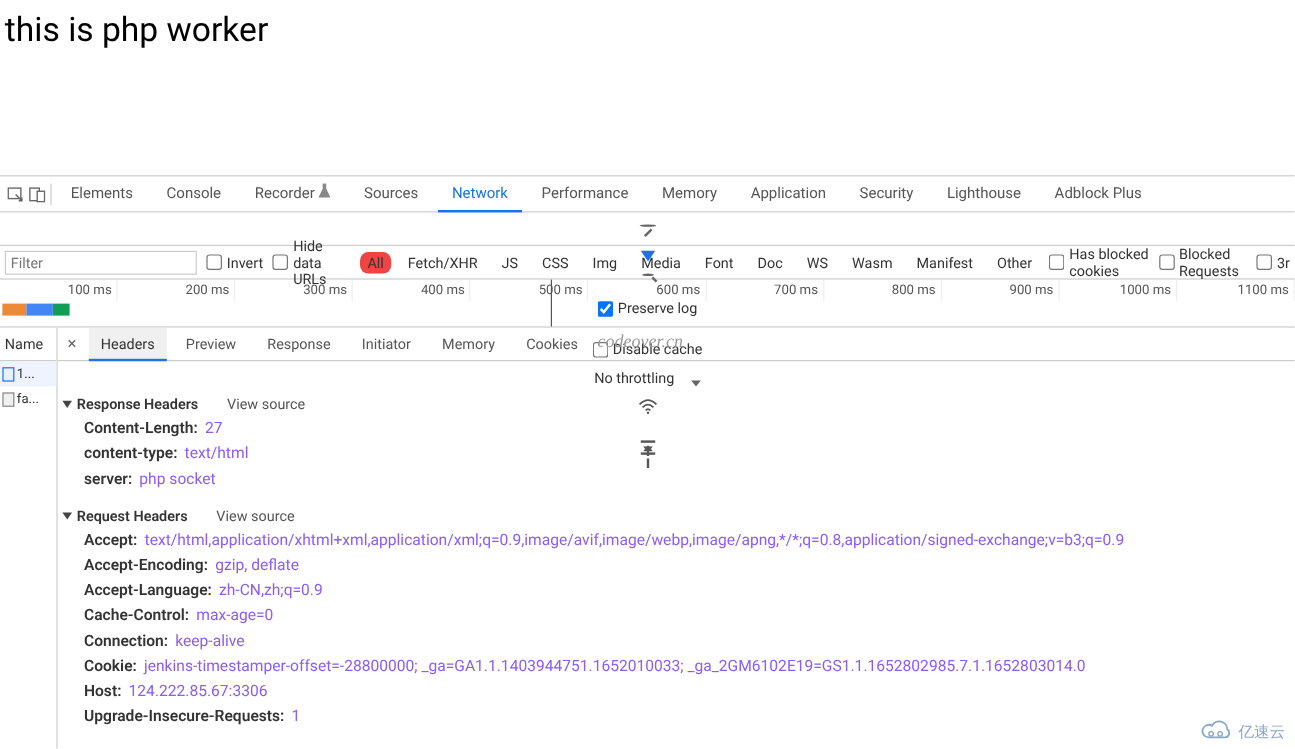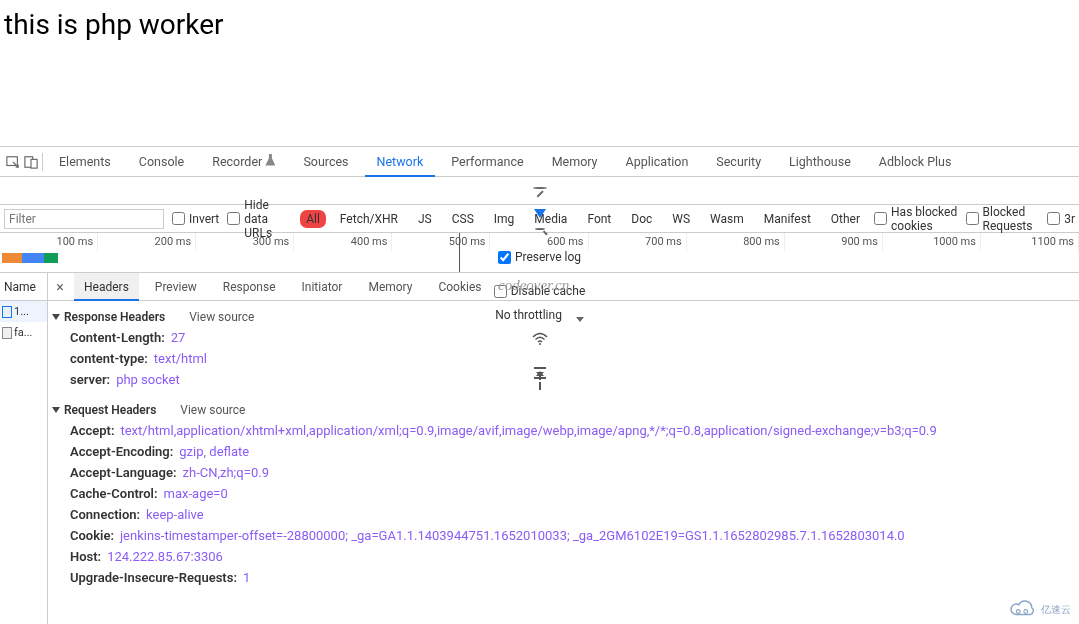--- a/index.html
+++ b/index.html
@@ -49,28 +49,28 @@
 .col-names .row.sel { background:#eef3fd; }
 .doc-icon { width:10px; height:12px; border:1px solid #1a73e8; background:#e8f0fe; display:inline-block; }
 .doc-icon2 { width:10px; height:12px; border:1px solid #888; background:#f0f0f0; display:inline-block; }
 .col-detail { flex:1; display:flex; flex-direction:column; overflow:hidden; }
 .det-tabs { height:28px; display:flex; align-items:center; border-bottom:1px solid #ccc; padding:0 4px; gap:6px; position:relative; }
 .det-tab { padding:0 10px; height:28px; line-height:28px; color:#555; cursor:pointer; }
 .det-tab.active { color:#333; background:#f0f0f0; border-bottom:2px solid #1a73e8; }
 .close-x { width:16px; text-align:center; color:#666; cursor:pointer; font-size:14px; }
 .watermark { position:absolute; left:450px; top:4px; font-family:Georgia,serif; color:#999; font-size:15px; font-style:italic; }
 .headers-pane { flex:1; overflow-y:auto; padding:6px 0 6px 4px; font-size:12px; }
-.hd-section { display:flex; align-items:center; gap:24px; padding:3px 0; }
+.hd-section { display:flex; align-items:center; gap:24px; padding:3px 0;margin-top:20px; }
 .hd-section .title { font-weight:600; color:#333; display:flex; align-items:center; gap:4px; }
 .caret { width:0; height:0; border-left:4px solid transparent; border-right:4px solid transparent; border-top:6px solid #444; display:inline-block; }
 .vs { color:#555; font-size:12px; }
 .hd-item { padding:3px 0 3px 18px; display:flex; gap:6px; font-family:Consolas,Menlo,monospace; font-size:13px; }
 .hd-item .k { font-weight:600; color:#333; }
 .hd-item .v { color:#8b5cf6; }
-.brand-logo { position:absolute; right:8px; bottom:4px; display:flex; align-items:center; gap:4px; color:#8aa5c5; font-size:10px; }
+.brand-logo { position:absolute; right:8px; bottom:4px; display:flex; align-items:center; gap:4px; color:#8aa5c5; font-size:13px; }
 .brand-logo svg { width:30px; height:20px; }
 .beta-icon { width:10px; height:12px; background:#888; clip-path: polygon(35% 0, 65% 0, 65% 40%, 100% 100%, 0 100%, 35% 40%); display:inline-block; }
 </style>
 </head>
 <body>
 
 <div class="page-content">
   <h1>this is php worker</h1>
 </div>
 

